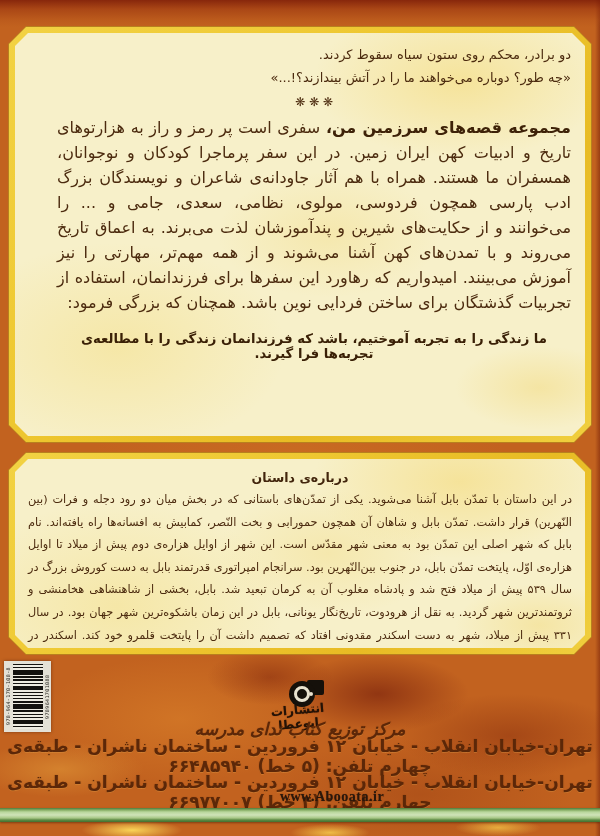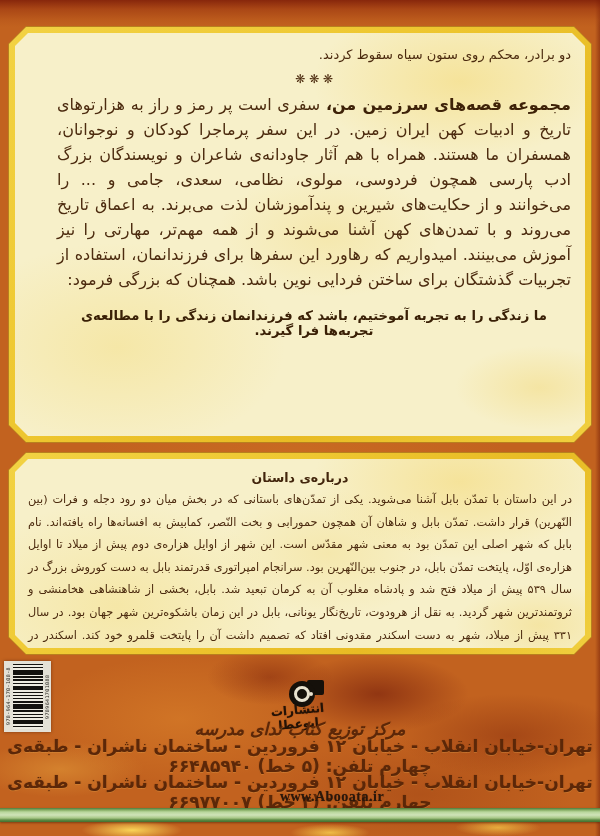--- a/index.html
+++ b/index.html
@@ -128,20 +128,21 @@
 <body>
 
 <div class="page">
 
   <div class="frame story-frame">
     <div class="frame-outline"></div>
     <div class="frame-gold"></div>
     <div class="frame-inner">
       <div class="story-content">
         <div class="excerpt-line">دو برادر، محکم روی ستون سیاه سقوط کردند.</div>
+        <div class="excerpt-line">«چه طور؟ دوباره می‌خواهند ما را در آتش بیندازند؟!...»</div>
         <div class="separator">❋ ❋ ❋</div>
         <p class="series-par"><span class="series-lead">مجموعه قصه‌های سرزمین من،</span><span> سفری است پر رمز و راز به هزارتوهای تاریخ و ادبیات کهن ایران زمین. در این سفر پرماجرا کودکان و نوجوانان، همسفران ما هستند. همراه با هم آثار جاودانه‌ی شاعران و نویسندگان بزرگ ادب پارسی همچون فردوسی، مولوی، نظامی، سعدی، جامی و ... را می‌خوانند و از حکایت‌های شیرین و پندآموزشان لذت می‌برند. به اعماق تاریخ می‌روند و با تمدن‌های کهن آشنا می‌شوند و از همه مهم‌تر، مهارتی را نیز آموزش می‌بینند. امیدواریم که رهاورد این سفرها برای فرزندانمان، استفاده از تجربیات گذشتگان برای ساختن فردایی نوین باشد. همچنان که بزرگی فرمود:</span></p>
         <div class="quote">ما زندگی را به تجربه آموختیم، باشد که فرزندانمان زندگی را با مطالعه‌ی تجربه‌ها فرا گیرند.</div>
       </div>
     </div>
   </div>
 
   <div class="frame about-frame">
     <div class="frame-outline"></div>
     <div class="frame-gold"></div>

